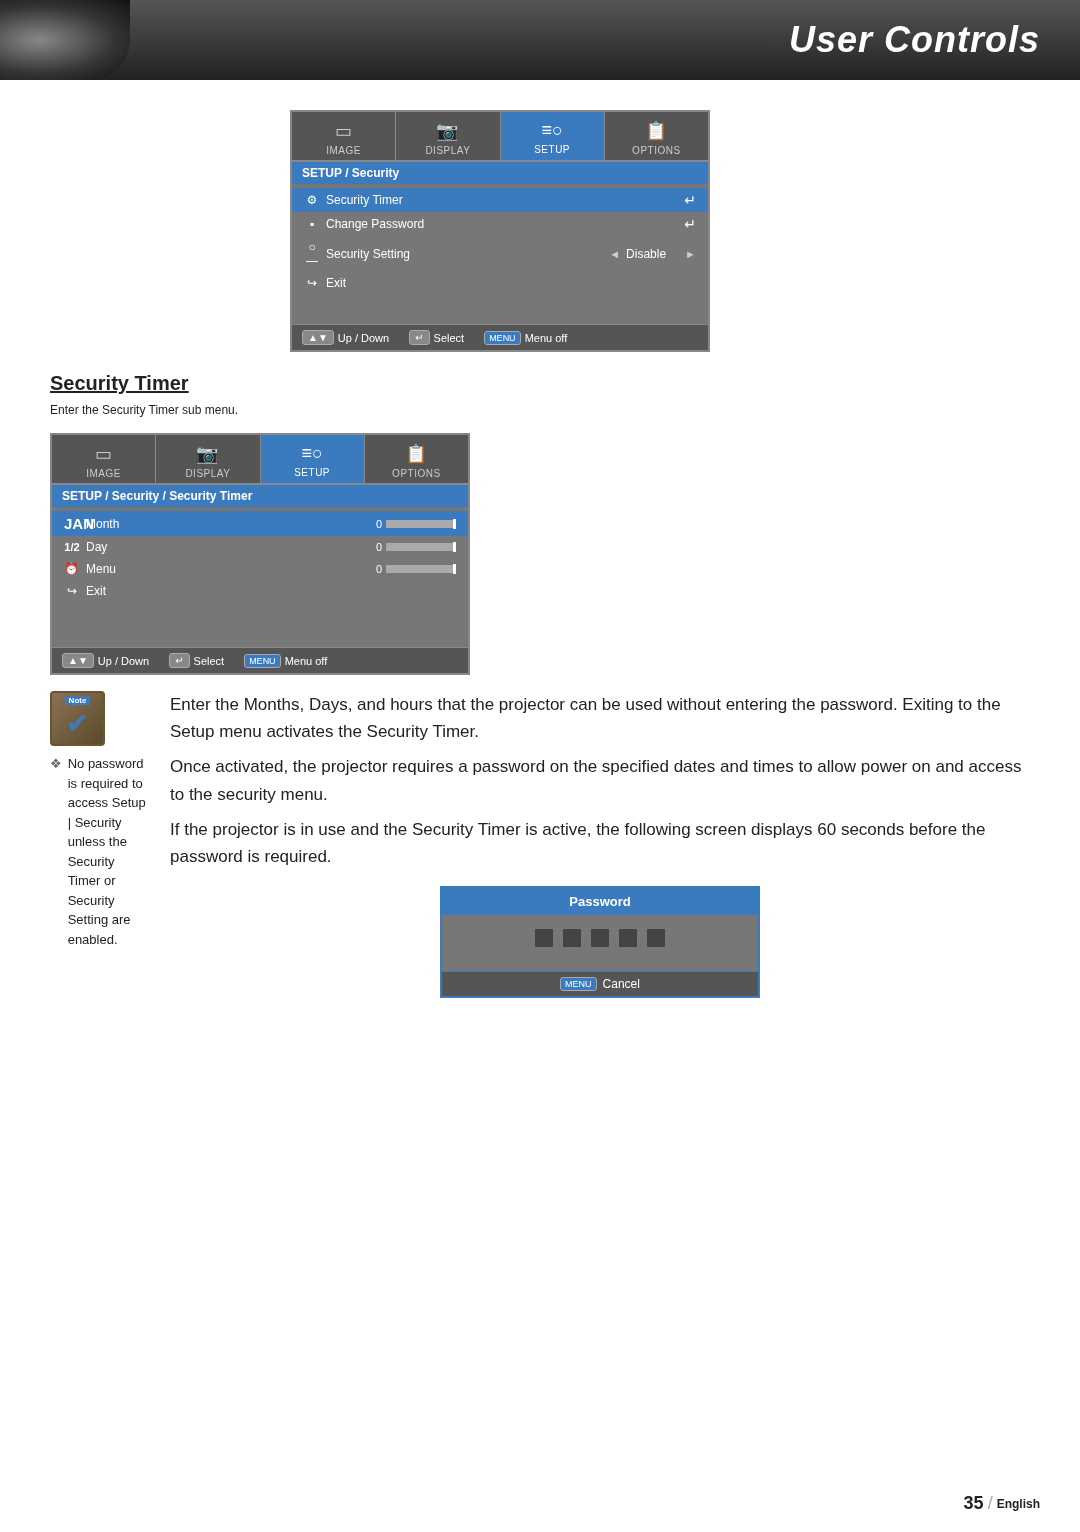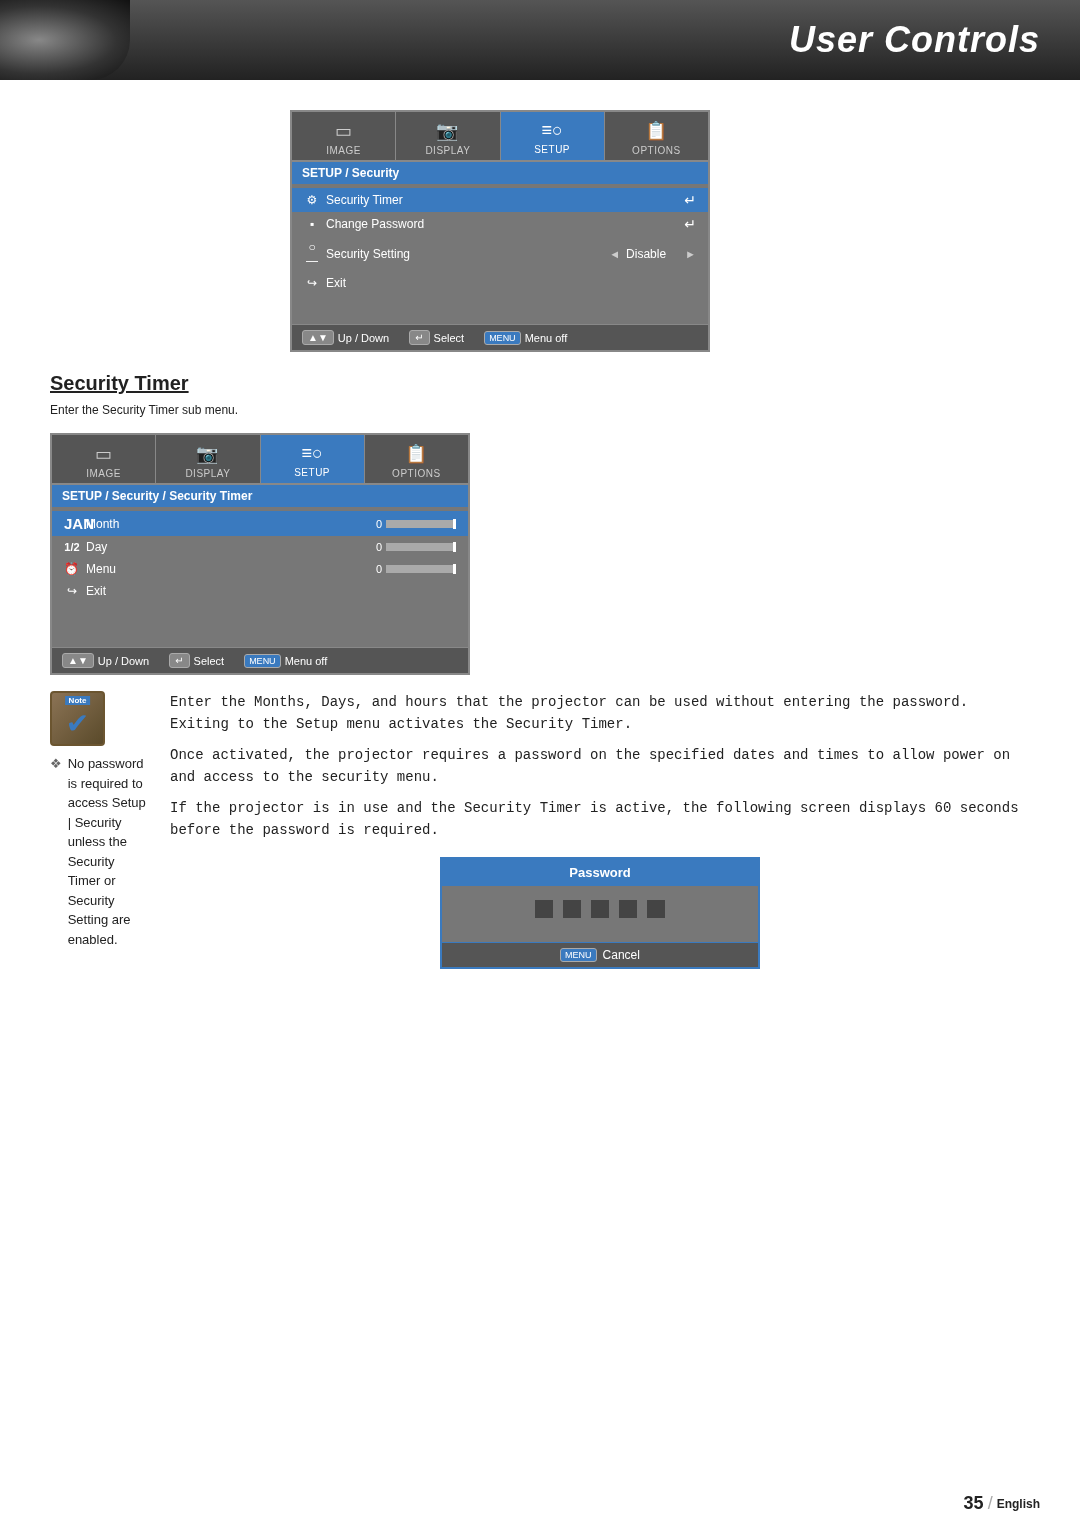--- a/index.html
+++ b/index.html
@@ -254,25 +254,24 @@
     .two-col {
       display: flex;
       gap: 20px;
       align-items: flex-start;
       margin-bottom: 16px;
     }
     .two-col-left { flex: 0 0 auto; }
 
     
     .body-para {
-      font-size: 14px;
+      font-size: 17px;
       line-height: 1.6;
       color: #222;
       margin-bottom: 8px;
-      font-family: Liberation Mono, monospace;
     }
 
     
     .password-panel {
       border: 2px solid #3a7abf;
       background: #3b82f6;
       width: 320px;
       margin: 16px auto 0 auto;
     }
     .password-header {

